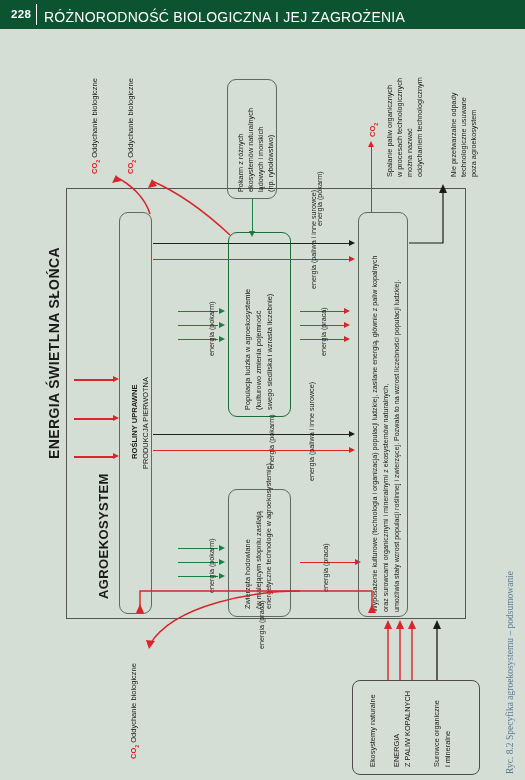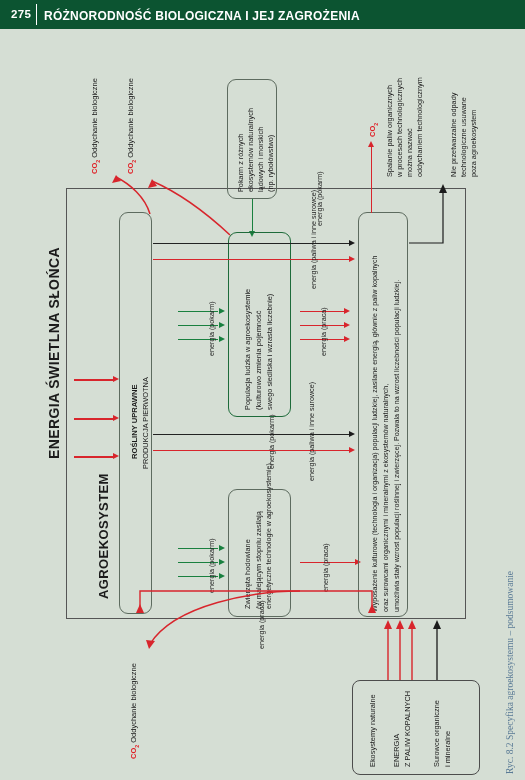--- a/index.html
+++ b/index.html
@@ -20,21 +20,21 @@
   #page-num {
     position: absolute; left: 11px; top: 8px;
     font-size: 11.5px; font-weight: bold; letter-spacing: .3px;
   }
   #header-rule {
     position: absolute; left: 36px; top: 4px;
     width: 1px; height: 21px; background: #ffffff;
   }
   #header-title {
     position: absolute; left: 44px; top: 9px;
-    font-size: 12px; font-weight: bold; letter-spacing: .25px;
+    font-size: 14px; font-weight: normal; letter-spacing: .25px;
     white-space: nowrap;
   }
 
   
   #canvas {
     position: absolute; left: 0; top: 29px;
     width: 525px; height: 751px;
     background: #d5ded4;
   }
 
@@ -83,21 +83,21 @@
     position: absolute;
     transform-origin: 0 0; transform: rotate(-90deg);
     color: #5b7b96; font-family: "Liberation Serif", serif;
     font-size: 9.5px; white-space: nowrap;
   }
 </style>
 </head>
 <body>
 
 <div id="header">
-  <div id="page-num">275</div>
+  <div id="page-num">228</div>
   <div id="header-rule"></div>
   <div id="header-title">RÓŻNORODNOŚĆ BIOLOGICZNA I JEJ ZAGROŻENIA</div>
 </div>
 
 <div id="canvas">
 
   <div class="vline grey" style="left:66px; top:159px; height:430px; width:1.3px; background:#555;"></div>
   <div class="hline grey" style="left:66px; top:159px; width:400px; height:1.3px; background:#555;"></div>
   <div class="hline grey" style="left:66px; top:589px; width:400px; height:1.3px; background:#555;"></div>
   <div class="vline grey" style="left:465px; top:159px; height:430px; width:1.3px; background:#555;"></div>

